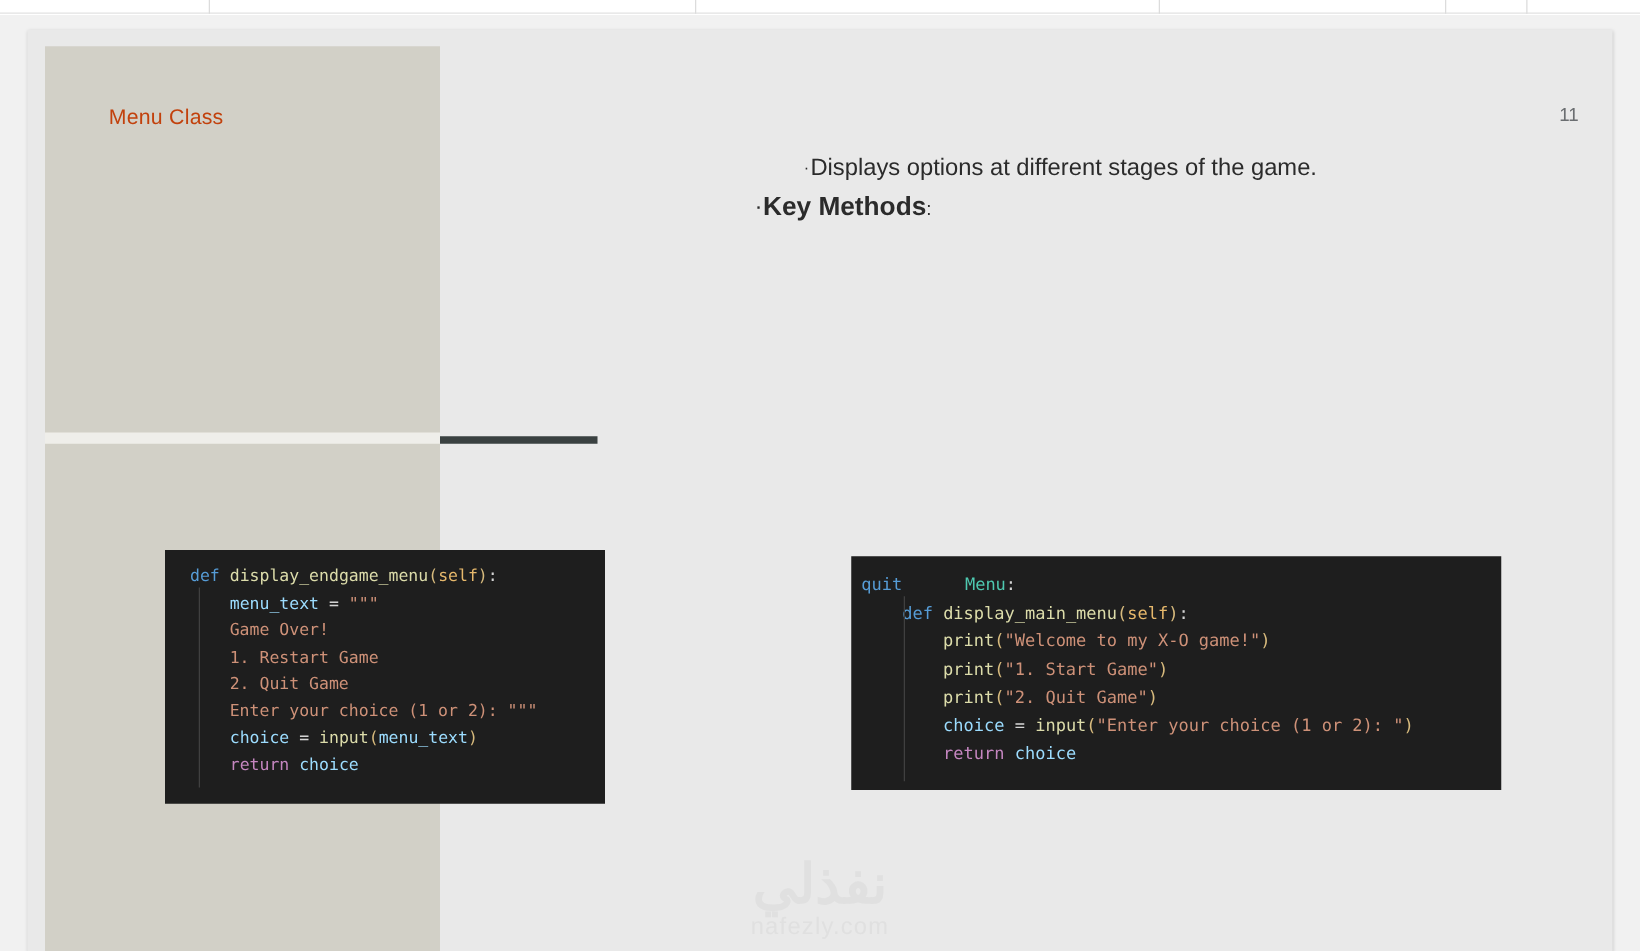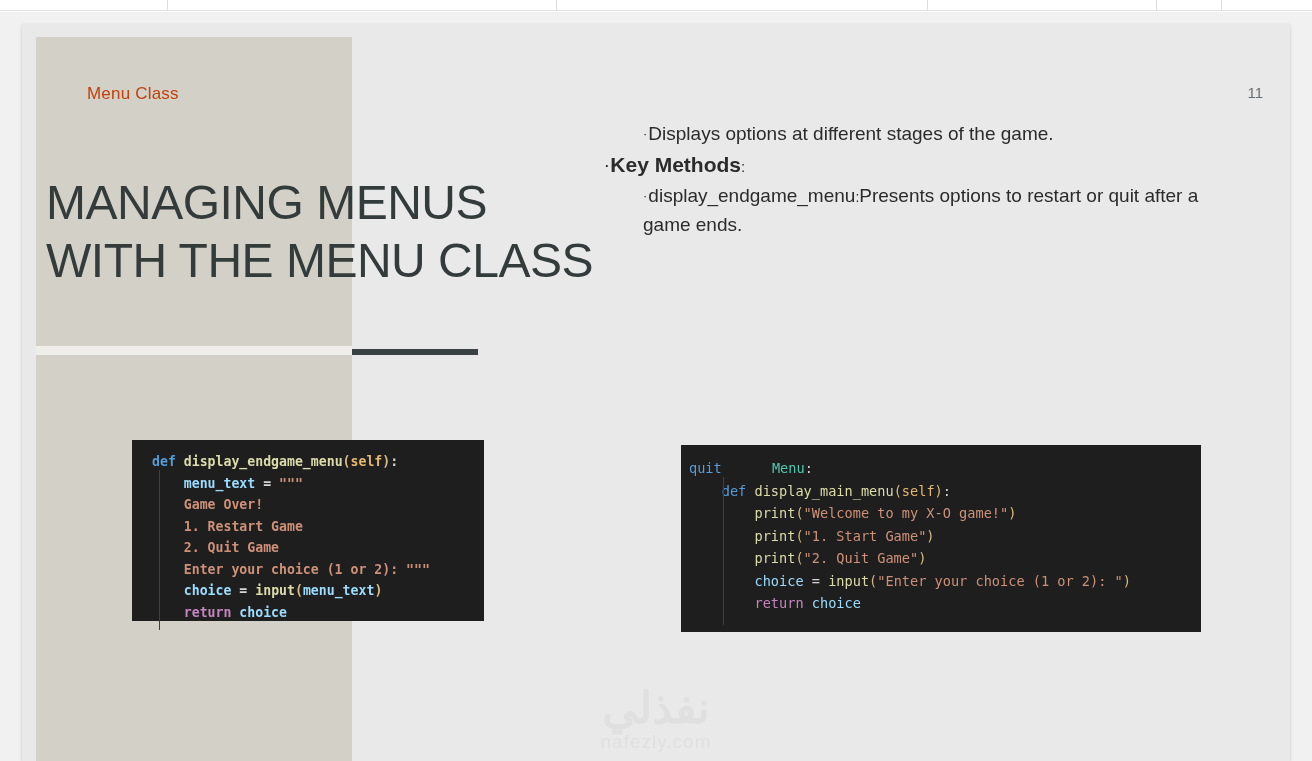--- a/index.html
+++ b/index.html
@@ -100,24 +100,23 @@
   
   .code-block {
     position: absolute;
     background: #1e1e1e;
     font-family: "DejaVu Sans Mono", monospace;
     white-space: pre;
     color: #d4d4d4;
   }
   .code-left {
     left: 110px; top: 416px;
-    width: 352px; height: 181px;
+    width: 352px; height: 203px;
     font-size: 13.2px; line-height: 21.5px;
     padding: 11px 0 16px 20px;
-    font-weight: bold;
   }
   .code-right {
     left: 659px; top: 421px;
     width: 520px; height: 187px;
     font-size: 13.6px; line-height: 22.5px;
     padding: 12px 0 0 8px;
   }
   .code-block .indent-guide {
     position: absolute; width: 1px; background: #404040;
   }
@@ -158,38 +157,34 @@
 
 <div class="slide">
 
   <div class="beige-band"></div>
   <div class="beige-band-gap"></div>
 
   <div class="kicker">Menu Class</div>
 
   <div class="page-number">11</div>
 
-  <div class="slide-title">MANAGING MENUS WITH THE MENU CLASS</div>
   <div class="title-rule"></div>
 
   <div class="bullets">
 
 
     <div class="b-l2">
       <span class="dot">·</span><span>Displays options at different stages of the game.</span>
     </div>
 
     <div class="b-l1">
       <span class="dot">·</span><span>Key Methods</span><span class="colon">:</span>
     </div>
 
 
-    <div class="b-l2">
-      <span class="dot">·</span><span class="meth">display_endgame_menu</span><span class="sep">:</span><span>Presents options to restart or quit after a game ends.</span>
-    </div>
 
   </div>
 
   <div class="code-block code-left"><div class="indent-guide" style="left:27px; top:30px; height:160px;"></div><span><span class="k">def</span> <span class="fn">display_endgame_menu</span><span class="pn">(</span><span class="pa">self</span><span class="pn">)</span><span class="pl">:</span>
 </span><span>    <span class="va">menu_text</span> <span class="pl">=</span> <span class="st">"""</span>
 </span><span><span class="st">    Game Over!</span>
 </span><span><span class="st">    1. Restart Game</span>
 </span><span><span class="st">    2. Quit Game</span>
 </span><span><span class="st">    Enter your choice (1 or 2): """</span>
 </span><span>    <span class="va">choice</span> <span class="pl">=</span> <span class="fn">input</span><span class="pn">(</span><span class="va">menu_text</span><span class="pn">)</span>

